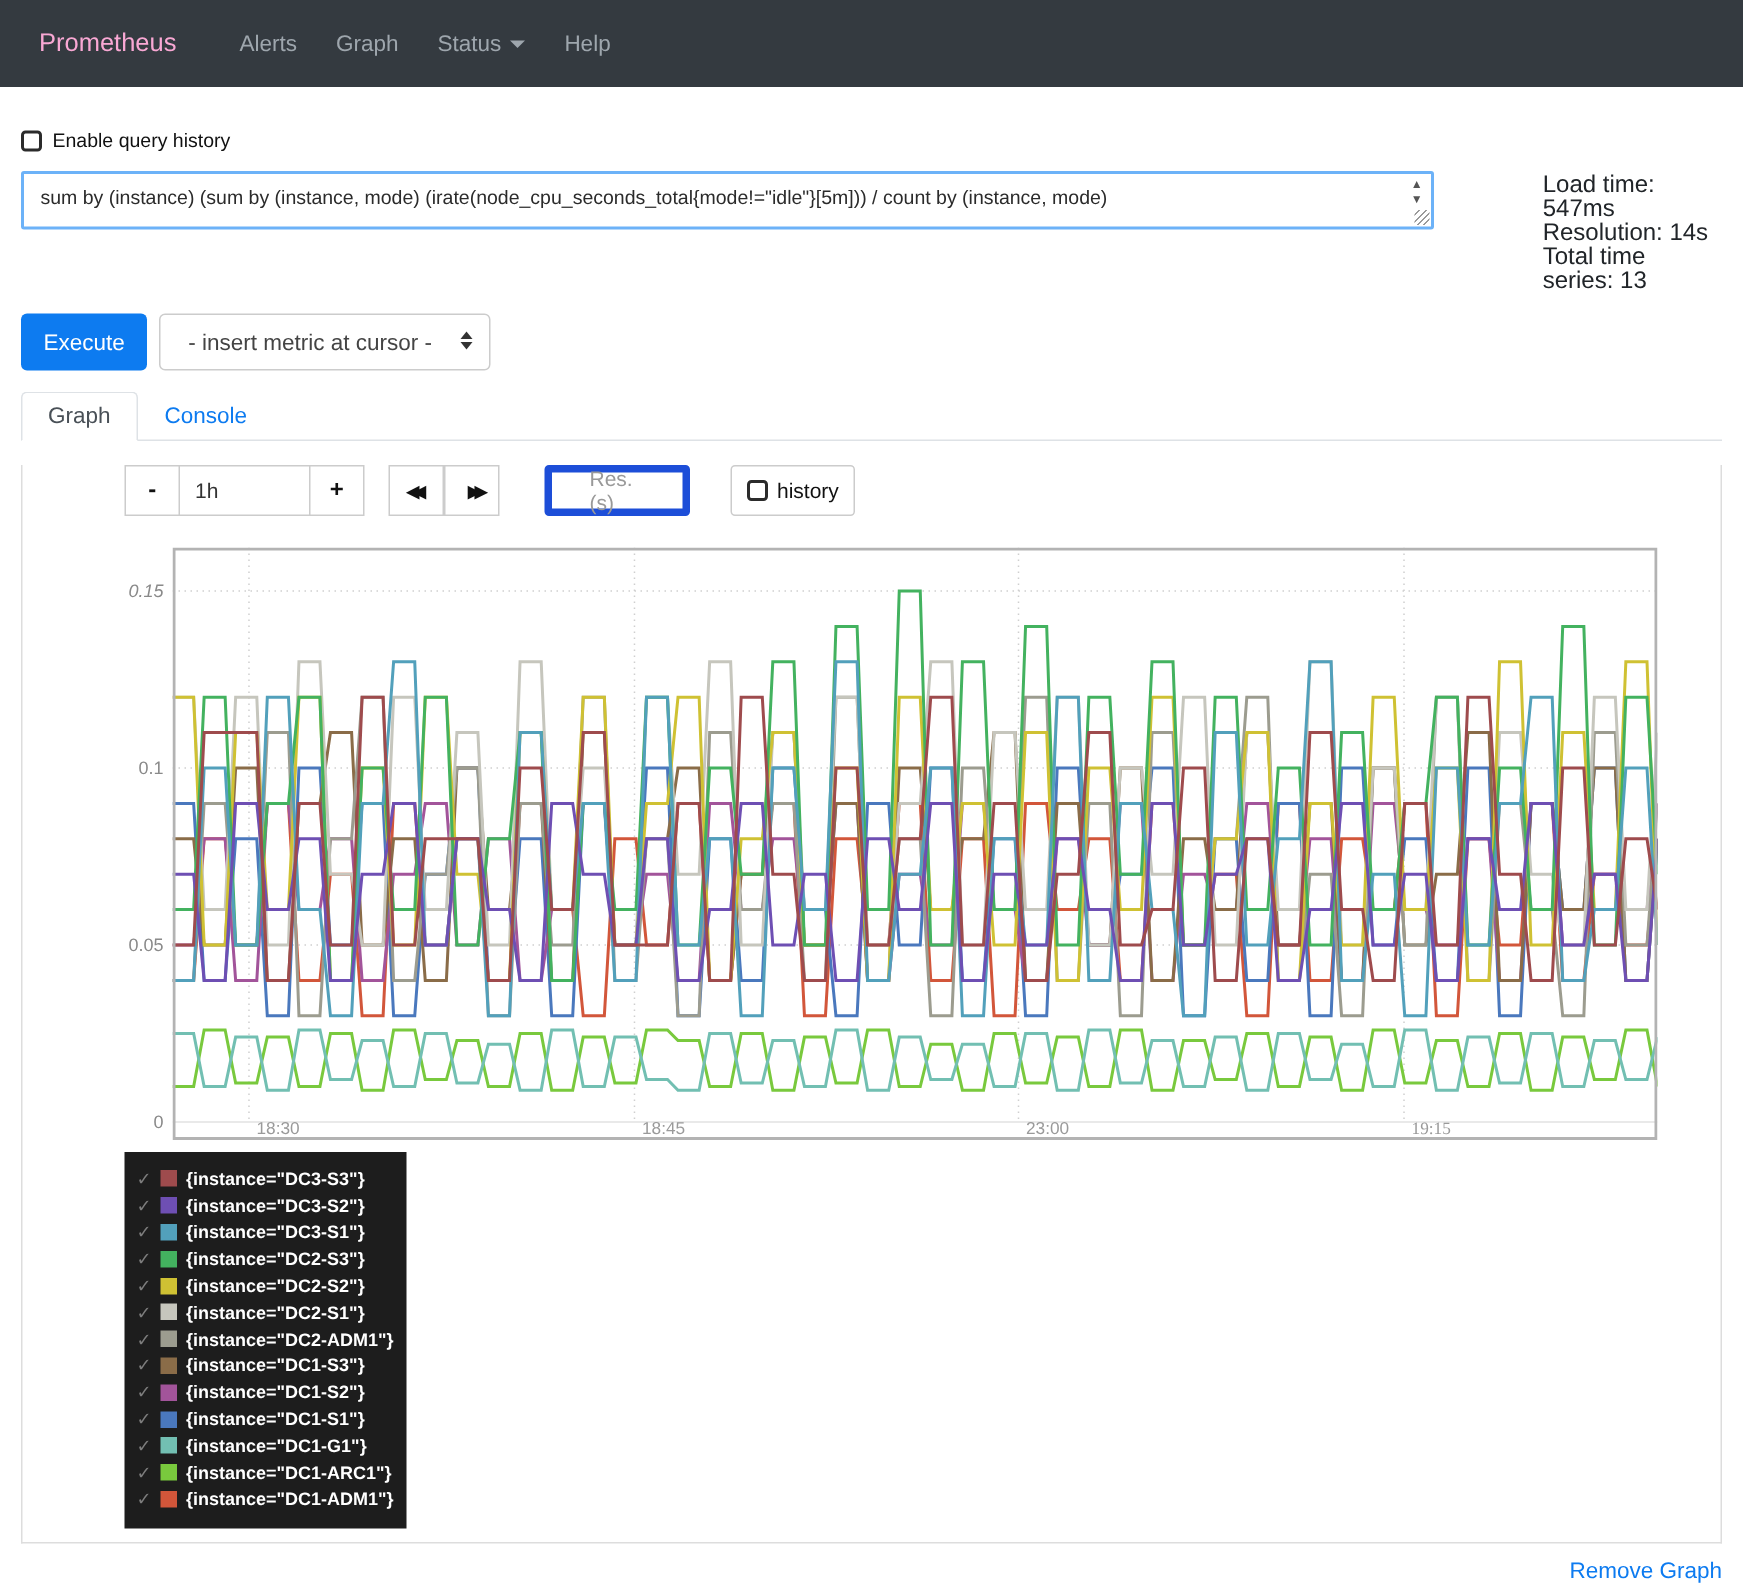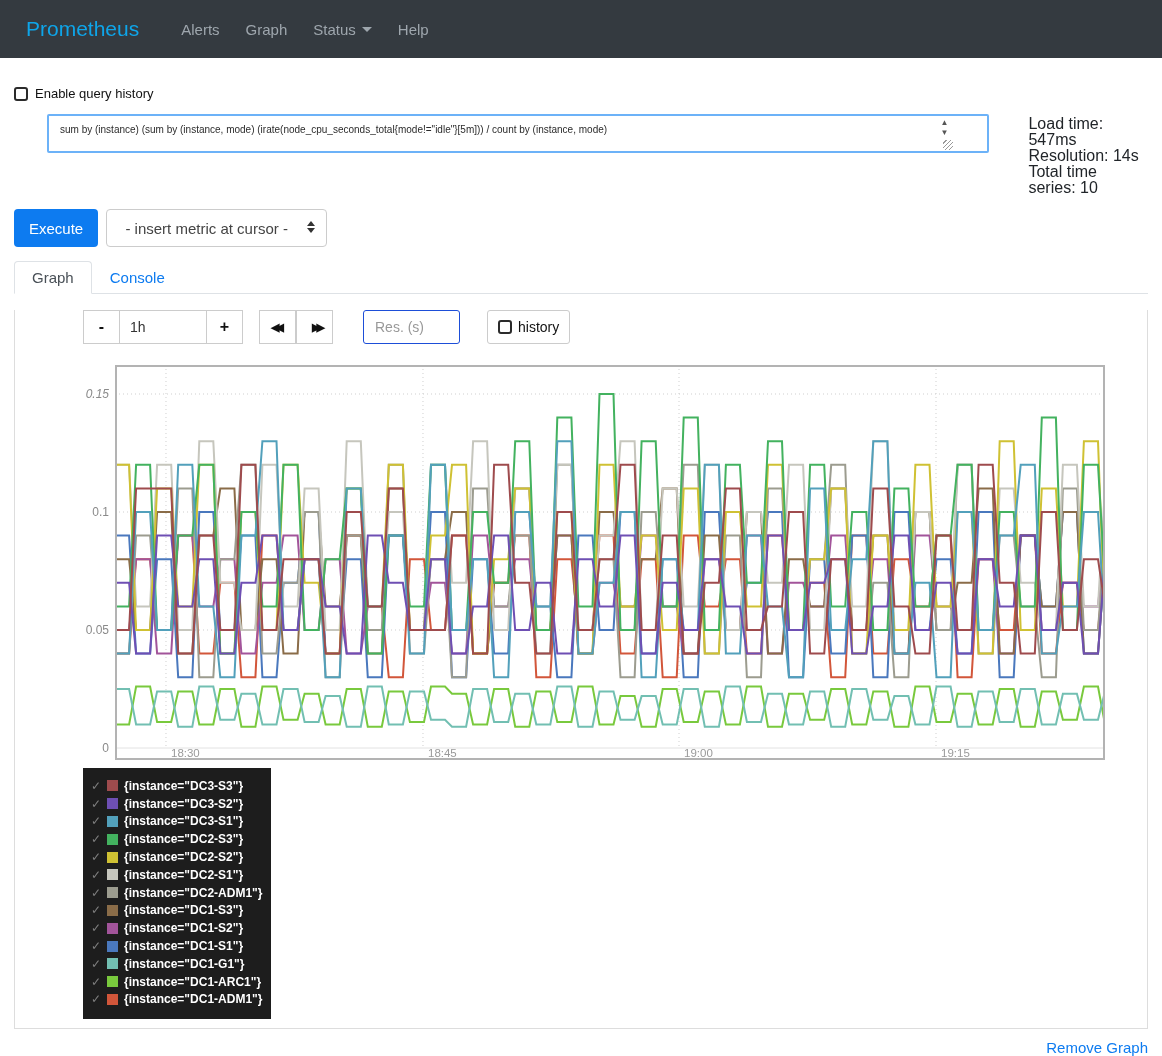--- a/index.html
+++ b/index.html
@@ -1,37 +1,37 @@
 <!DOCTYPE html>
 <html><head>
 <meta charset="utf-8">
 <style>
   * { box-sizing: border-box; margin: 0; padding: 0; }
   html,body { width:1162px; height:1056px; background:#fff; overflow:hidden;
     font-family:"Liberation Sans", sans-serif; color:#212529; }
 
   
   .navbar { height:58px; background:#343a40; display:flex; align-items:center; padding:0 26px; }
-  .brand { color:#0ea5e9; font-size:21px; margin-right:42px; }
+  .brand { color:#f9a8d4; font-size:17px; margin-right:42px; }
   .nav-link { color:#9ea6ad; font-size:15px; margin-right:26px; cursor:pointer; display:flex; align-items:center; }
   .caret-down { display:inline-block; width:0; height:0; margin-left:6px;
     border-left:5px solid transparent; border-right:5px solid transparent; border-top:5px solid #9ea6ad; }
 
   .container { padding:0 14px; }
 
   
   .history-row { margin-top:28px; display:flex; align-items:flex-end; font-size:13px; color:#111; }
   .cb { width:14px; height:14px; border:2px solid #2b2b2b; border-radius:3px; background:#fff; margin-right:7px; flex:0 0 auto; }
 
   
   .query-row { margin-top:13px; display:flex; align-items:flex-start; }
   .ta-wrap { position:relative; width:946px; }
   .ta { width:100%; height:39px; border:2px solid #6cb2f8; border-radius:2px;
-    font-size:10px; color:#2b2b2b; padding:8px 26px 8px 11px; background:#fff;
-    white-space:nowrap; overflow:hidden; font-family:"Liberation Sans", sans-serif;margin-left:33px; }
+    font-size:13px; color:#2b2b2b; padding:8px 26px 8px 11px; background:#fff;
+    white-space:nowrap; overflow:hidden; font-family:"Liberation Sans", sans-serif; }
   .sb { position:absolute; right:4px; top:4px; bottom:4px; width:14px; font-size:8px; color:#555; text-align:center; }
   .sb .up { position:absolute; top:0; left:2px; }
   .sb .dn { position:absolute; top:10px; left:2px; }
   .grip { position:absolute; right:3px; bottom:3px; width:10px; height:10px;
     background:repeating-linear-gradient(135deg, transparent 0 2px, #9a9a9a 2px 3px); }
   .stats { width:120px; margin-left:72px; font-size:16px; line-height:16px; padding-top:2px; color:#212529; }
 
   
   .exec-row { margin-top:13px; display:flex; }
   .btn-blue { background:#0d7bf0; color:#fff; border:none; border-radius:4px;
@@ -55,22 +55,22 @@
   
   .controls { margin:16px 0 0 68px; display:flex; align-items:center; height:34px; }
   .igroup { display:flex; height:34px; }
   .ibtn { width:37px; height:34px; background:#fff; border:1px solid #ccc; color:#111;
     display:flex; align-items:center; justify-content:center; cursor:pointer; font-size:16px; }
   .ibtn + .itext { border-left:none; }
   .itext { height:34px; border:1px solid #ccc; border-left:none; border-right:none; font-size:14px;
     color:#333; padding:0 10px; display:flex; align-items:center; background:#fff; }
   .itext.ph { color:#999; }
   .dbl { letter-spacing:-4px; font-size:11px; padding-right:4px; font-weight:bold; }
-  .res-input { margin-left:15px; width:97px; height:34px; border:1px solid #1d4ed8; border-radius:3px;
-    font-size:14px; color:#999; display:flex; align-items:center; padding:0 11px; background:#fff; }
+  .res-input { margin-left:15px; width:97px; height:34px; border:5px solid #1d4ed8; border-radius:3px;
+    font-size:14px; color:#999; display:flex; align-items:center; padding:0 25px; background:#fff; }
   .stacked { margin-left:27px; height:34px; border:1px solid #ccc; border-radius:3px; background:#fff;
     display:flex; align-items:center; padding:0 10px; font-size:14px; color:#111; cursor:pointer; }
   .stacked .cb { margin-right:6px; }
 
   
   .chart { position:relative; margin:21px 0 0 52px; height:398px; width:1086px; }
   .ylab { position:absolute; width:42px; text-align:right; font-size:12px; color:#8a8a8a; }
   .plot { position:absolute; left:48px; top:0; width:990px; height:395px; background:#fff; cursor:crosshair; }
   .plot svg { display:block; }
   .xlab { position:absolute; font-size:11.5px; color:#9a9a9a; bottom:1px; white-space:nowrap; }
@@ -113,21 +113,21 @@
       <div class="ta">sum by (instance) (sum by (instance, mode) (irate(node_cpu_seconds_total{mode!="idle"}[5m])) / count by (instance, mode)</div>
       <div class="sb">
         <span class="up">▲</span>
         <span class="dn">▼</span>
       </div>
       <div class="grip"></div>
     </div>
     <div class="stats">
       <div>Load time: 547ms</div>
       <div>Resolution: 14s</div>
-      <div>Total time series: 10</div>
+      <div>Total time series: 13</div>
     </div>
   </div>
 
   <div class="exec-row">
     <button class="btn-blue">Execute</button>
     <div class="metric-select">
       <span>- insert metric at cursor -</span>
       <span class="sel-caret">
           <i class="u"></i>
           <i class="d"></i>
@@ -190,22 +190,22 @@
             <path d="M0,99.8L14.1,99.8L21.1,241.4L35.1,241.4L42.1,99.8L56.2,99.8L63.2,265.0L77.3,265.0L84.3,76.2L98.3,76.2L105.3,217.8L119.4,217.8L126.4,265.0L140.4,265.0L147.4,99.8L161.5,99.8L168.5,241.4L182.6,241.4L189.6,123.4L203.6,123.4L210.6,265.0L224.7,265.0L231.7,76.2L245.8,76.2L252.8,241.4L266.8,241.4L273.8,147.0L287.9,147.0L294.9,265.0L309.0,265.0L316.0,99.8L330.0,99.8L337.0,217.8L351.1,217.8L358.1,76.2L372.1,76.2L379.1,265.0L393.2,265.0L400.2,123.4L414.3,123.4L421.3,241.4L435.3,241.4L442.3,99.8L456.4,99.8L463.4,265.0L477.5,265.0L484.5,170.6L498.5,170.6L505.5,76.2L519.6,76.2L526.6,265.0L540.7,265.0L547.7,123.4L561.7,123.4L568.7,241.4L582.8,241.4L589.8,99.8L603.9,99.8L610.9,265.0L624.9,265.0L631.9,147.0L646.0,147.0L653.0,217.8L667.0,217.8L674.0,99.8L688.1,99.8L695.1,265.0L709.2,265.0L716.2,123.4L730.2,123.4L737.2,241.4L751.3,241.4L758.3,76.2L772.4,76.2L779.4,265.0L793.4,265.0L800.4,147.0L814.5,147.0L821.5,241.4L835.6,241.4L842.6,99.8L856.6,99.8L863.6,265.0L877.7,265.0L884.7,123.4L898.7,123.4L905.7,217.8L919.8,217.8L926.8,265.0L940.9,265.0L947.9,99.8L961.9,99.8L968.9,241.4L983.0,241.4L990.0,123.4" fill="none" stroke="#c6c6bd" stroke-width="2"></path>
             <path d="M0,99.8L14.1,99.8L21.1,265.0L35.1,265.0L42.1,123.4L56.2,123.4L63.2,241.4L77.3,241.4L84.3,99.8L98.3,99.8L105.3,288.6L119.4,288.6L126.4,147.0L140.4,147.0L147.4,265.0L161.5,265.0L168.5,99.8L182.6,99.8L189.6,217.8L203.6,217.8L210.6,288.6L224.7,288.6L231.7,123.4L245.8,123.4L252.8,241.4L266.8,241.4L273.8,99.8L287.9,99.8L294.9,265.0L309.0,265.0L316.0,170.6L330.0,170.6L337.0,99.8L351.1,99.8L358.1,288.6L372.1,288.6L379.1,194.2L393.2,194.2L400.2,123.4L414.3,123.4L421.3,265.0L435.3,265.0L442.3,147.0L456.4,147.0L463.4,288.6L477.5,288.6L484.5,99.8L498.5,99.8L505.5,241.4L519.6,241.4L526.6,170.6L540.7,170.6L547.7,265.0L561.7,265.0L568.7,123.4L582.8,123.4L589.8,288.6L603.9,288.6L610.9,147.0L624.9,147.0L631.9,241.4L646.0,241.4L653.0,99.8L667.0,99.8L674.0,265.0L688.1,265.0L695.1,194.2L709.2,194.2L716.2,123.4L730.2,123.4L737.2,288.6L751.3,288.6L758.3,170.6L772.4,170.6L779.4,265.0L793.4,265.0L800.4,99.8L814.5,99.8L821.5,241.4L835.6,241.4L842.6,147.0L856.6,147.0L863.6,288.6L877.7,288.6L884.7,76.2L898.7,76.2L905.7,265.0L919.8,265.0L926.8,123.4L940.9,123.4L947.9,241.4L961.9,241.4L968.9,76.2L983.0,76.2L990.0,265.0" fill="none" stroke="#cfc133" stroke-width="2"></path>
             <path d="M0,241.4L14.1,241.4L21.1,99.8L35.1,99.8L42.1,265.0L56.2,265.0L63.2,170.6L77.3,170.6L84.3,99.8L98.3,99.8L105.3,288.6L119.4,288.6L126.4,147.0L140.4,147.0L147.4,241.4L161.5,241.4L168.5,99.8L182.6,99.8L189.6,265.0L203.6,265.0L210.6,194.2L224.7,194.2L231.7,123.4L245.8,123.4L252.8,288.6L266.8,288.6L273.8,170.6L287.9,170.6L294.9,241.4L309.0,241.4L316.0,99.8L330.0,99.8L337.0,265.0L351.1,265.0L358.1,147.0L372.1,147.0L379.1,217.8L393.2,217.8L400.2,76.2L414.3,76.2L421.3,265.0L435.3,265.0L442.3,52.6L456.4,52.6L463.4,241.4L477.5,241.4L484.5,29.0L498.5,29.0L505.5,265.0L519.6,265.0L526.6,76.2L540.7,76.2L547.7,241.4L561.7,241.4L568.7,52.6L582.8,52.6L589.8,265.0L603.9,265.0L610.9,99.8L624.9,99.8L631.9,217.8L646.0,217.8L653.0,76.2L667.0,76.2L674.0,265.0L688.1,265.0L695.1,99.8L709.2,99.8L716.2,241.4L730.2,241.4L737.2,147.0L751.3,147.0L758.3,265.0L772.4,265.0L779.4,123.4L793.4,123.4L800.4,241.4L814.5,241.4L821.5,170.6L835.6,170.6L842.6,99.8L856.6,99.8L863.6,265.0L877.7,265.0L884.7,147.0L898.7,147.0L905.7,241.4L919.8,241.4L926.8,52.6L940.9,52.6L947.9,265.0L961.9,265.0L968.9,99.8L983.0,99.8L990.0,217.8" fill="none" stroke="#43b25f" stroke-width="2"></path>
             <path d="M0,288.6L14.1,288.6L21.1,147.0L35.1,147.0L42.1,265.0L56.2,265.0L63.2,99.8L77.3,99.8L84.3,241.4L98.3,241.4L105.3,312.2L119.4,312.2L126.4,170.6L140.4,170.6L147.4,76.2L161.5,76.2L168.5,265.0L182.6,265.0L189.6,194.2L203.6,194.2L210.6,312.2L224.7,312.2L231.7,123.4L245.8,123.4L252.8,241.4L266.8,241.4L273.8,170.6L287.9,170.6L294.9,288.6L309.0,288.6L316.0,99.8L330.0,99.8L337.0,265.0L351.1,265.0L358.1,194.2L372.1,194.2L379.1,312.2L393.2,312.2L400.2,147.0L414.3,147.0L421.3,241.4L435.3,241.4L442.3,76.2L456.4,76.2L463.4,288.6L477.5,288.6L484.5,217.8L498.5,217.8L505.5,147.0L519.6,147.0L526.6,312.2L540.7,312.2L547.7,194.2L561.7,194.2L568.7,265.0L582.8,265.0L589.8,99.8L603.9,99.8L610.9,288.6L624.9,288.6L631.9,170.6L646.0,170.6L653.0,241.4L667.0,241.4L674.0,312.2L688.1,312.2L695.1,123.4L709.2,123.4L716.2,265.0L730.2,265.0L737.2,194.2L751.3,194.2L758.3,76.2L772.4,76.2L779.4,288.6L793.4,288.6L800.4,217.8L814.5,217.8L821.5,312.2L835.6,312.2L842.6,147.0L856.6,147.0L863.6,265.0L877.7,265.0L884.7,170.6L898.7,170.6L905.7,99.8L919.8,99.8L926.8,288.6L940.9,288.6L947.9,241.4L961.9,241.4L968.9,147.0L983.0,147.0L990.0,265.0" fill="none" stroke="#52a0bb" stroke-width="2"></path>
             <path d="M0,217.8L14.1,217.8L21.1,288.6L35.1,288.6L42.1,170.6L56.2,170.6L63.2,241.4L77.3,241.4L84.3,194.2L98.3,194.2L105.3,288.6L119.4,288.6L126.4,217.8L140.4,217.8L147.4,170.6L161.5,170.6L168.5,265.0L182.6,265.0L189.6,194.2L203.6,194.2L210.6,241.4L224.7,241.4L231.7,288.6L245.8,288.6L252.8,170.6L266.8,170.6L273.8,217.8L287.9,217.8L294.9,265.0L309.0,265.0L316.0,194.2L330.0,194.2L337.0,288.6L351.1,288.6L358.1,241.4L372.1,241.4L379.1,170.6L393.2,170.6L400.2,265.0L414.3,265.0L421.3,217.8L435.3,217.8L442.3,288.6L456.4,288.6L463.4,194.2L477.5,194.2L484.5,241.4L498.5,241.4L505.5,170.6L519.6,170.6L526.6,288.6L540.7,288.6L547.7,217.8L561.7,217.8L568.7,265.0L582.8,265.0L589.8,194.2L603.9,194.2L610.9,241.4L624.9,241.4L631.9,288.6L646.0,288.6L653.0,170.6L667.0,170.6L674.0,265.0L688.1,265.0L695.1,217.8L709.2,217.8L716.2,194.2L730.2,194.2L737.2,288.6L751.3,288.6L758.3,241.4L772.4,241.4L779.4,170.6L793.4,170.6L800.4,265.0L814.5,265.0L821.5,217.8L835.6,217.8L842.6,288.6L856.6,288.6L863.6,194.2L877.7,194.2L884.7,241.4L898.7,241.4L905.7,170.6L919.8,170.6L926.8,265.0L940.9,265.0L947.9,217.8L961.9,217.8L968.9,288.6L983.0,288.6L990.0,194.2" fill="none" stroke="#6e4fb3" stroke-width="2"></path>
             <path d="M0,265.0L14.1,265.0L21.1,123.4L35.1,123.4L42.1,123.4L56.2,123.4L63.2,288.6L77.3,288.6L84.3,170.6L98.3,170.6L105.3,265.0L119.4,265.0L126.4,99.8L140.4,99.8L147.4,265.0L161.5,265.0L168.5,194.2L182.6,194.2L189.6,194.2L203.6,194.2L210.6,288.6L224.7,288.6L231.7,147.0L245.8,147.0L252.8,241.4L266.8,241.4L273.8,123.4L287.9,123.4L294.9,265.0L309.0,265.0L316.0,265.0L330.0,265.0L337.0,170.6L351.1,170.6L358.1,288.6L372.1,288.6L379.1,99.8L393.2,99.8L400.2,217.8L414.3,217.8L421.3,288.6L435.3,288.6L442.3,147.0L456.4,147.0L463.4,265.0L477.5,265.0L484.5,194.2L498.5,194.2L505.5,99.8L519.6,99.8L526.6,265.0L540.7,265.0L547.7,170.6L561.7,170.6L568.7,288.6L582.8,288.6L589.8,217.8L603.9,217.8L610.9,123.4L624.9,123.4L631.9,265.0L646.0,265.0L653.0,241.4L667.0,241.4L674.0,147.0L688.1,147.0L695.1,288.6L709.2,288.6L716.2,194.2L730.2,194.2L737.2,265.0L751.3,265.0L758.3,123.4L772.4,123.4L779.4,241.4L793.4,241.4L800.4,288.6L814.5,288.6L821.5,170.6L835.6,170.6L842.6,265.0L856.6,265.0L863.6,99.8L877.7,99.8L884.7,217.8L898.7,217.8L905.7,288.6L919.8,288.6L926.8,147.0L940.9,147.0L947.9,265.0L961.9,265.0L968.9,194.2L983.0,194.2L990.0,241.4" fill="none" stroke="#9e4b4d" stroke-width="2"></path>
             <rect x="1" y="1" width="988" height="393" fill="none" stroke="#b3b3b3" stroke-width="2"></rect>
           </svg>
           <div class="xlab" style="left: 55.985px;">18:30</div>
           <div class="xlab" style="left: 312.989px;">18:45</div>
-          <div class="xlab" style="left: 569.003px;">19:00</div>
-          <div class="xlab" style="left: 826.007px;">19:15</div>
+          <div class="xlab" style="left: 569.003px;">23:00</div>
+          <div class="xlab" style="left: 826.007px; font-family: Liberation Serif, serif;">19:15</div>
         </div>
     </div>
 
     <div class="legend" id="legend">
         <div class="lrow">
           <span class="lcheck">✓</span>
           <span class="lswatch" style="background: rgb(158, 75, 77);"></span>
           <span class="llabel">{instance="DC3-S3"}</span>
         </div>
         <div class="lrow">

